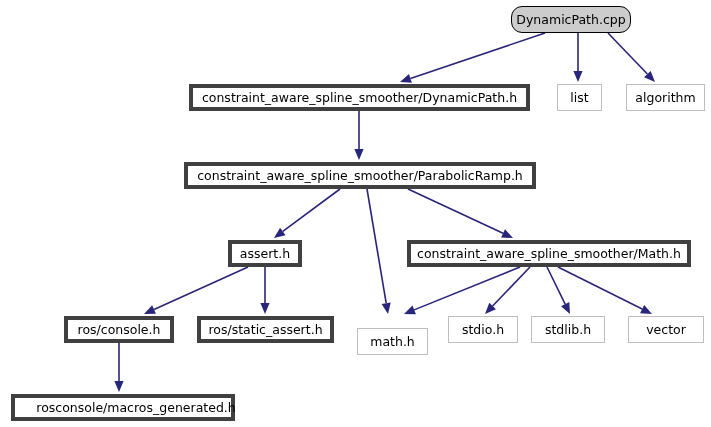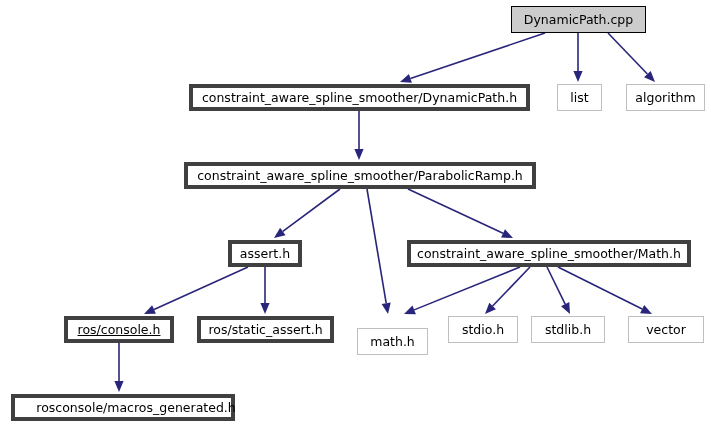--- a/index.html
+++ b/index.html
@@ -107,42 +107,42 @@
       <g>
         <line x1="558" y1="267" x2="642.1613008990009" y2="309.08065044950047" stroke="#29257a" stroke-width="1.6"></line>
         <polygon points="652,314 640.1041183597011,313.1950155281001 644.2184834383007,304.96628537090083" fill="#29257a"></polygon>
       </g>
       <g>
         <line x1="119" y1="343" x2="119" y2="381" stroke="#29257a" stroke-width="1.6"></line>
         <polygon points="119,392 114.4,381 123.6,381" fill="#29257a"></polygon>
       </g>
     </svg>
   <div id="node-layer">
-      <div class="node root" style="left: 511px; top: 6px; width: 135px;">
+      <div class="node root" style="left: 511px; top: 6px; width: 120px; border-radius: 11px;">
         <span class="label">DynamicPath.cpp</span>
       </div>
       <div class="node project" style="left: 189px; top: 84px; width: 341px;">
         <span class="label">constraint_aware_spline_smoother/DynamicPath.h</span>
       </div>
       <div class="node system" style="left: 557px; top: 84px; width: 45px;">
         <span class="label">list</span>
       </div>
       <div class="node system" style="left: 626px; top: 84px; width: 79px;">
         <span class="label">algorithm</span>
       </div>
       <div class="node project" style="left: 184px; top: 162px; width: 352px;">
         <span class="label">constraint_aware_spline_smoother/ParabolicRamp.h</span>
       </div>
       <div class="node project" style="left: 228px; top: 240px; width: 74px;">
         <span class="label">assert.h</span>
       </div>
       <div class="node project" style="left: 407px; top: 240px; width: 284px;">
         <span class="label">constraint_aware_spline_smoother/Math.h</span>
       </div>
-      <div class="node project" style="left: 64px; top: 316px; width: 110px; text-decoration: underline;">
+      <div class="node project" style="left: 64px; top: 316px; width: 110px;">
         <span class="label">ros/console.h</span>
       </div>
       <div class="node project" style="left: 197px; top: 316px; width: 137px;">
         <span class="label">ros/static_assert.h</span>
       </div>
       <div class="node system" style="left: 357px; top: 316px; width: 71px; margin-top: 12px;">
         <span class="label">math.h</span>
       </div>
       <div class="node system" style="left: 448px; top: 316px; width: 70px;">
         <span class="label">stdio.h</span>

